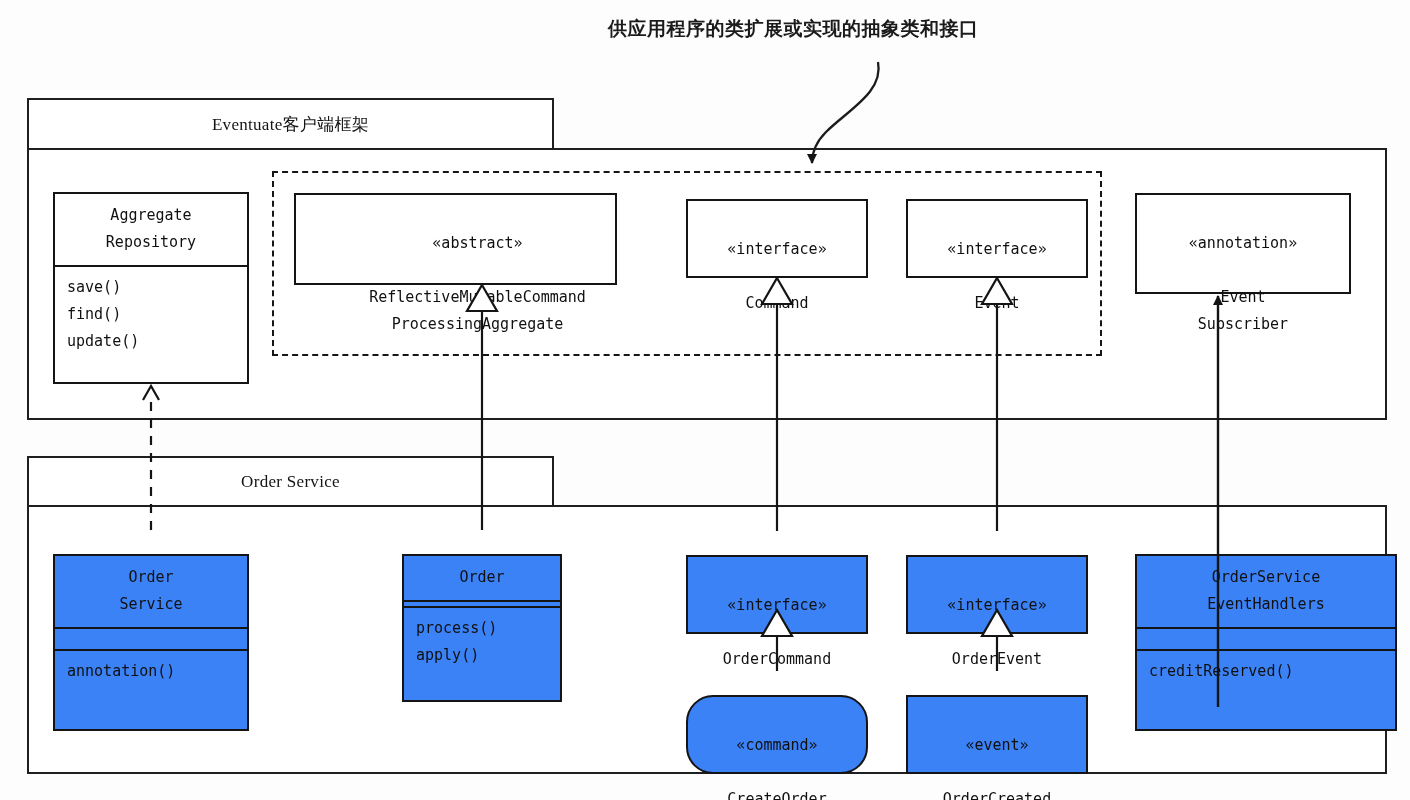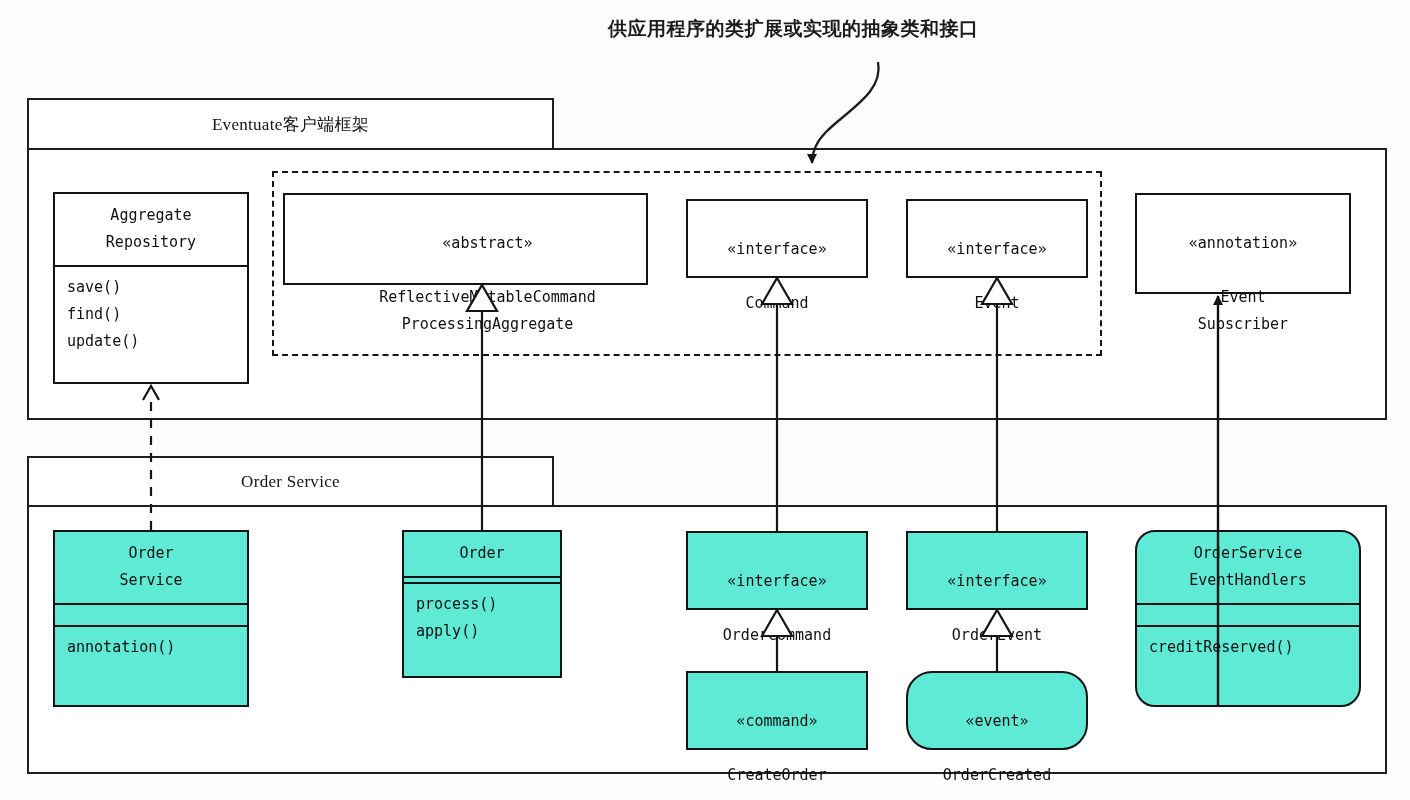--- a/index.html
+++ b/index.html
@@ -85,21 +85,21 @@
   .uml {
     position: absolute;
     box-sizing: border-box;
     border: 2px solid #141414;
     background: #ffffff;
     font-family: "DejaVu Sans Mono", monospace;
     font-size: 15px;
     line-height: 27px;
     color: #101010;
   }
-  .uml.shaded { background: #5eead4; }
+  .uml.shaded { background: #3b82f6; margin-top: 24px; }
 
   .uml .hdr {
     box-sizing: border-box;
     text-align: center;
     padding: 8px 6px 9px 6px;
     white-space: pre-line;
   }
   .uml .sep {
     border-top: 2px solid #141414;
   }
@@ -132,21 +132,21 @@
   <div class="dashed-region" style="left:272px; top:171px; width:830px; height:185px;"></div>
 
   <div class="uml" style="left:53px; top:192px; width:196px; height:192px;">
     <div class="hdr">Aggregate
 Repository</div>
     <div class="compartment sep">save()
 find()
 update()</div>
   </div>
 
-  <div class="uml" style="left:283px; top:193px; width:365px; height:92px;padding-left:44px;">
+  <div class="uml" style="left:294px; top:193px; width:323px; height:92px;padding-left:44px;">
     <div class="hdr">
       <span class="guillemet">«abstract»</span>
       <span class="guillemet">ReflectiveMutableCommand
 ProcessingAggregate</span>
     </div>
   </div>
 
   <div class="uml" style="left:686px; top:199px; width:182px; height:79px;">
     <div class="hdr">
       <span class="guillemet">«interface»</span>
@@ -197,35 +197,35 @@
     </div>
   </div>
 
   <div class="uml shaded" style="left:906px; top:531px; width:182px; height:79px;">
     <div class="hdr">
       <span class="guillemet">«interface»</span>
       <span class="guillemet">OrderEvent</span>
     </div>
   </div>
 
-  <div class="uml shaded" style="left:686px; top:671px; width:182px; height:79px;">
+  <div class="uml shaded" style="left:686px; top:671px; width:182px; height:79px;border-radius:27px;">
     <div class="hdr">
       <span class="guillemet">«command»</span>
       <span class="guillemet">CreateOrder</span>
     </div>
   </div>
 
-  <div class="uml shaded" style="left:906px; top:671px; width:182px; height:79px;border-radius:26px;">
+  <div class="uml shaded" style="left:906px; top:671px; width:182px; height:79px;">
     <div class="hdr">
       <span class="guillemet">«event»</span>
       <span class="guillemet">OrderCreated</span>
     </div>
   </div>
 
-  <div class="uml shaded" style="left:1135px; top:530px; width:226px; height:177px;border-radius:20px;">
+  <div class="uml shaded" style="left:1135px; top:530px; width:262px; height:177px;">
     <div class="hdr">OrderService
 EventHandlers</div>
     <div class="compartment sep empty"></div>
     <div class="compartment sep">creditReserved()</div>
   </div>
 
   <svg class="overlay" viewBox="0 0 1410 800">
     <defs>
       <marker id="filledArrow" markerWidth="12" markerHeight="12" refX="9" refY="5" orient="auto" markerUnits="userSpaceOnUse">
         <path d="M0,0 L10,5 L0,10 Z" fill="#141414"></path>

